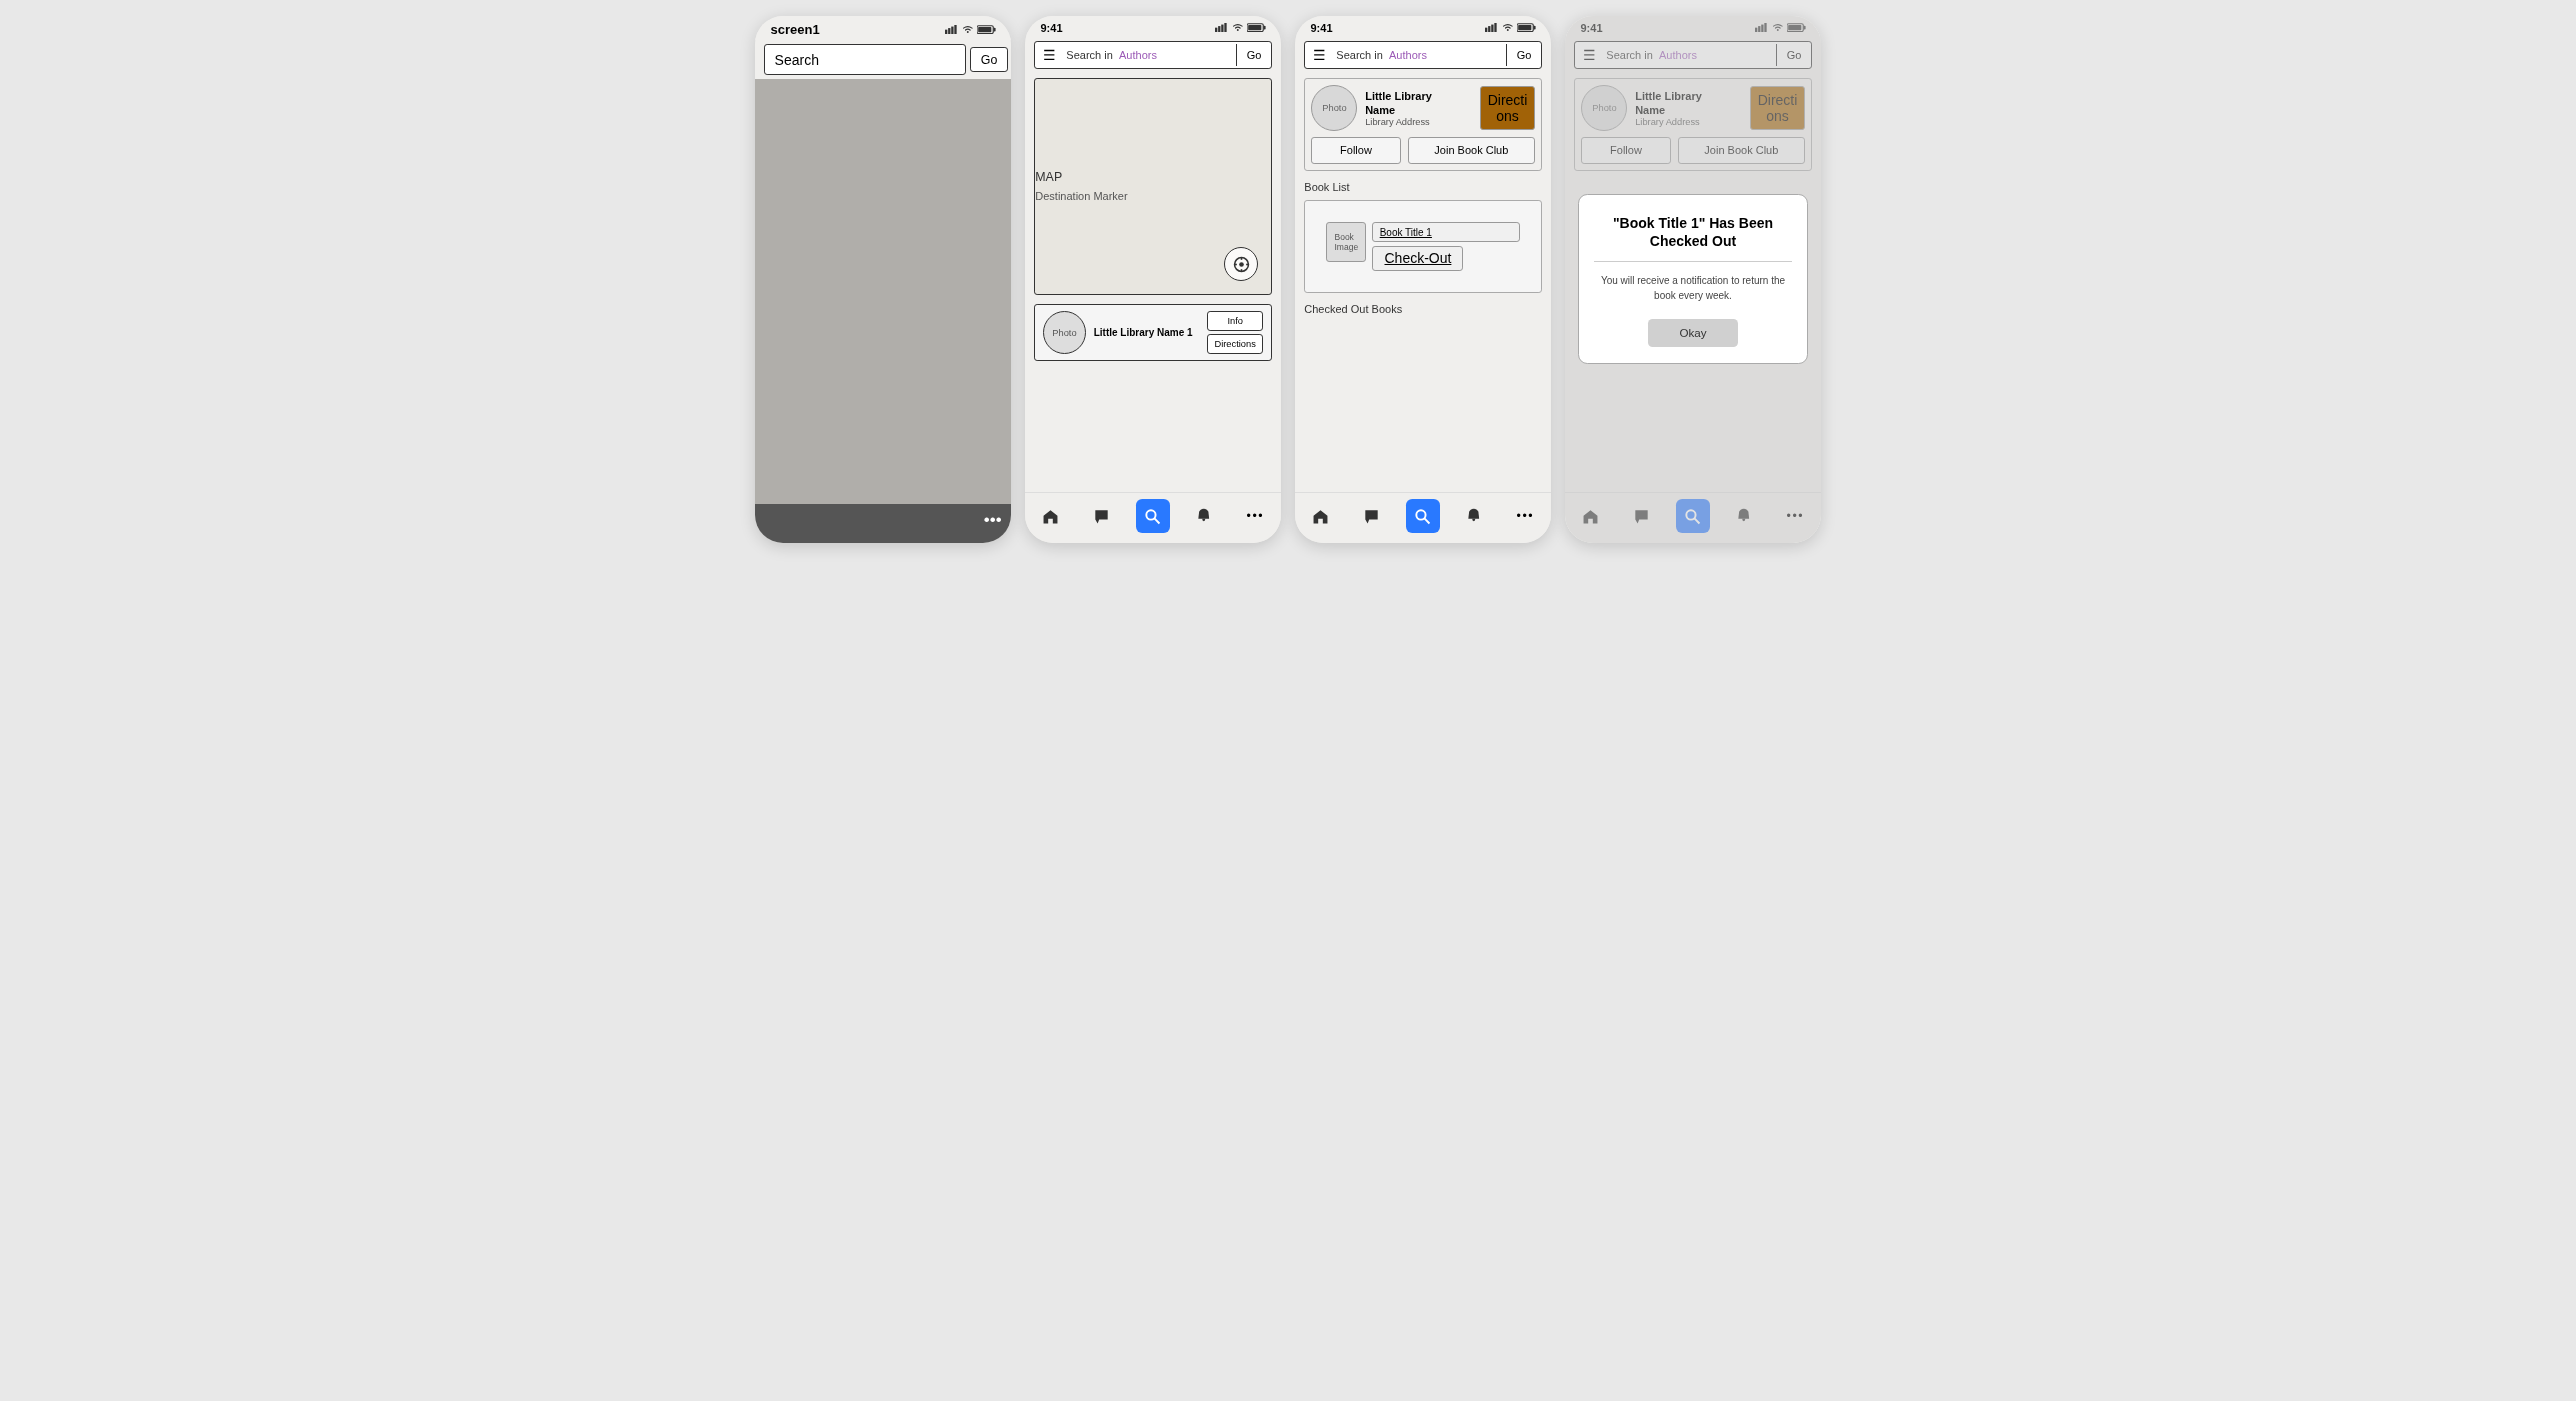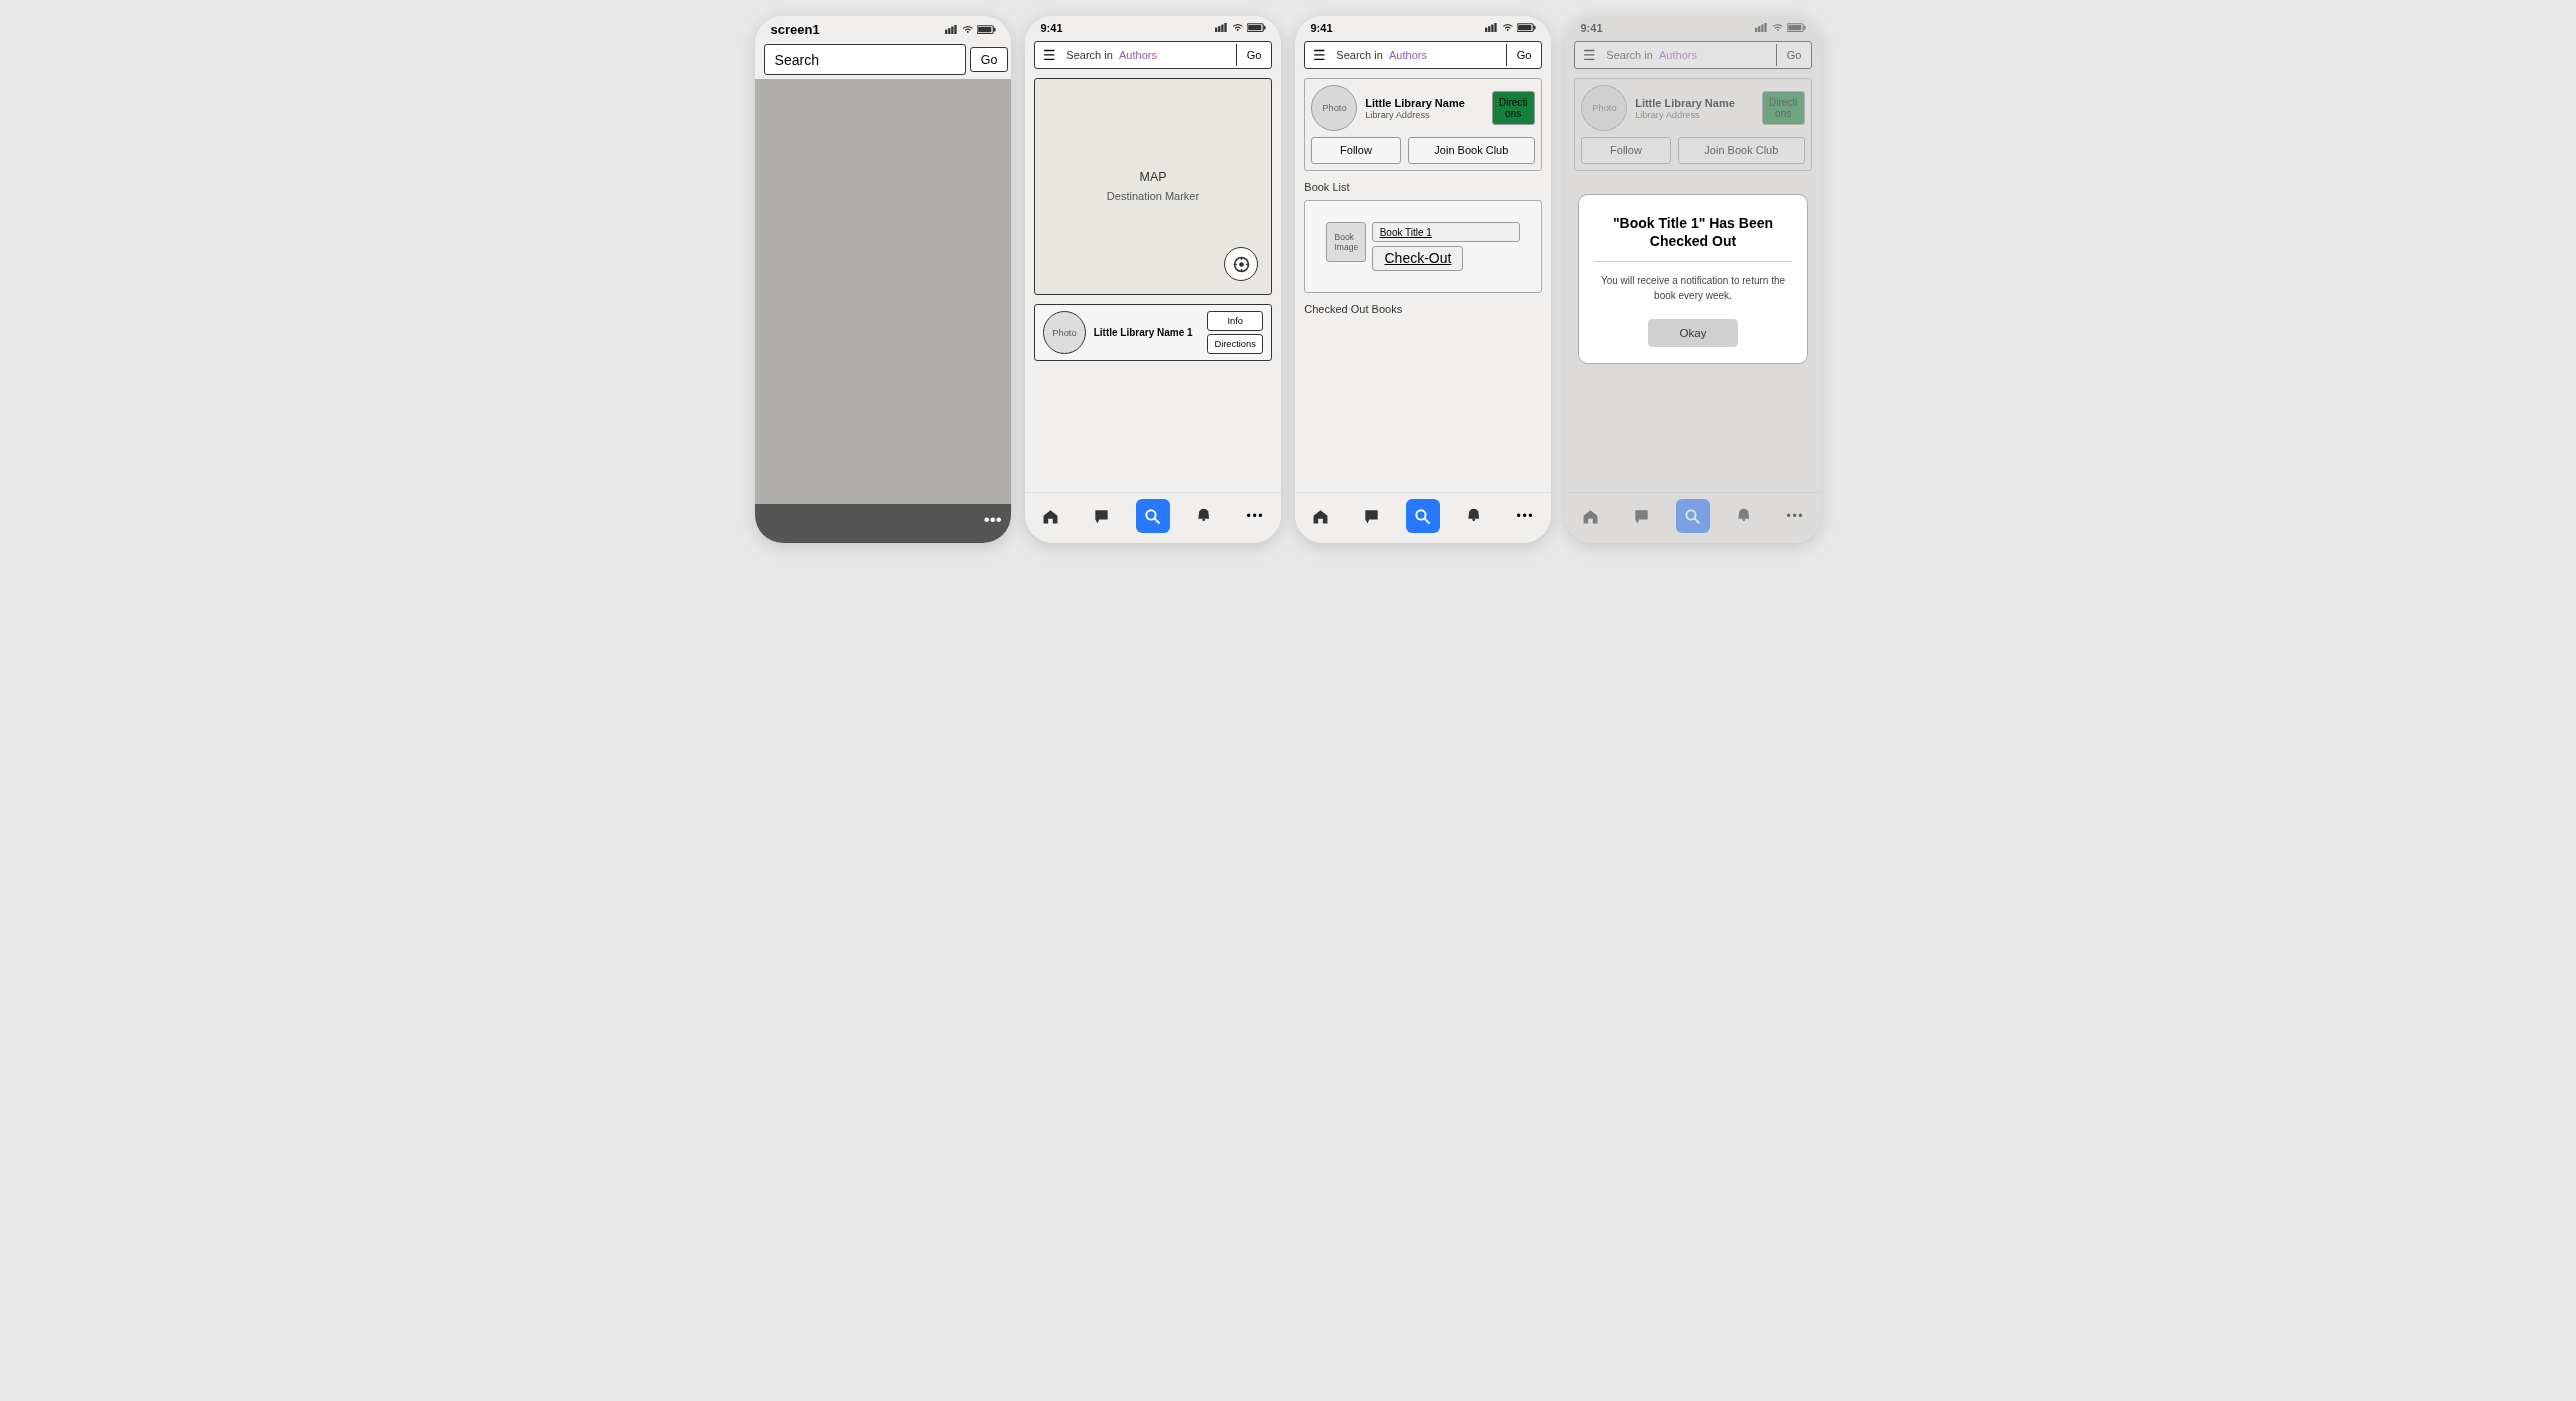--- a/index.html
+++ b/index.html
@@ -128,21 +128,20 @@
 
     
     .map-area {
       margin: 4.6px 9.3px;
       border: 1.2px solid #333;
       border-radius: 3.1px;
       background: #e8e6e0;
       height: 217px;
       display: flex;
       flex-direction: column;
-      align-items: center;
       justify-content: center;
       position: relative;
     }
     .map-label {
       font-size: 12.4px;
       color: #333;
       margin-bottom: 6.2px;
     }
     .map-sublabel {
       font-size: 11px;
@@ -245,22 +244,22 @@
       line-height: 1.3;
     }
     .lib-detail-addr {
       font-size: 9.3px;
       color: #555;
     }
     .lib-detail-dir-btn {
       border: 1.2px solid #999;
       border-radius: 3.1px;
       padding: 4.6px 6.2px;
-      font-size: 10px;
-      background: #15803d;
+      font-size: 14px;
+      background: #a16207;
       cursor: pointer;
       white-space: pre-line;
       text-align: center;
       margin-left: 16px;
     }
     .lib-follow-row {
       display: flex;
       gap: 7.7px;
       margin-top: 6.2px;
     }

